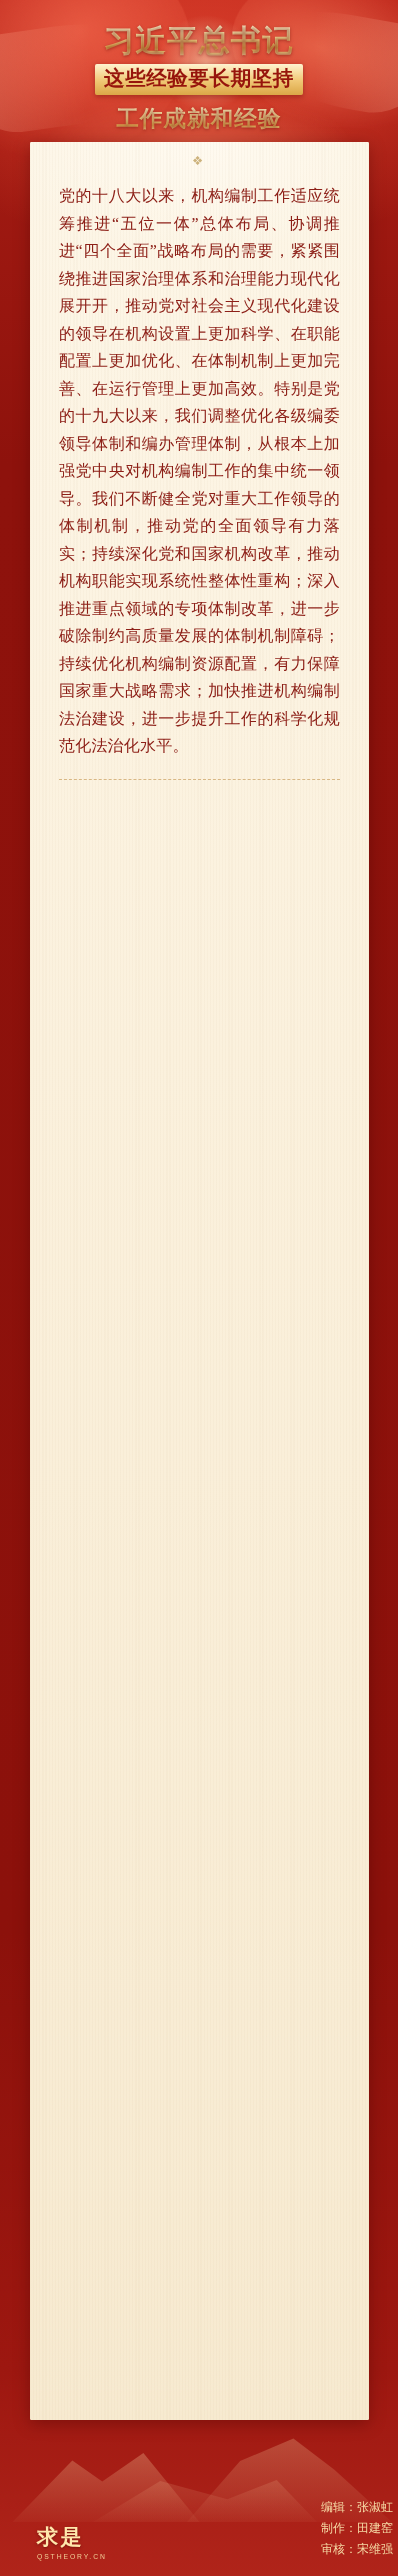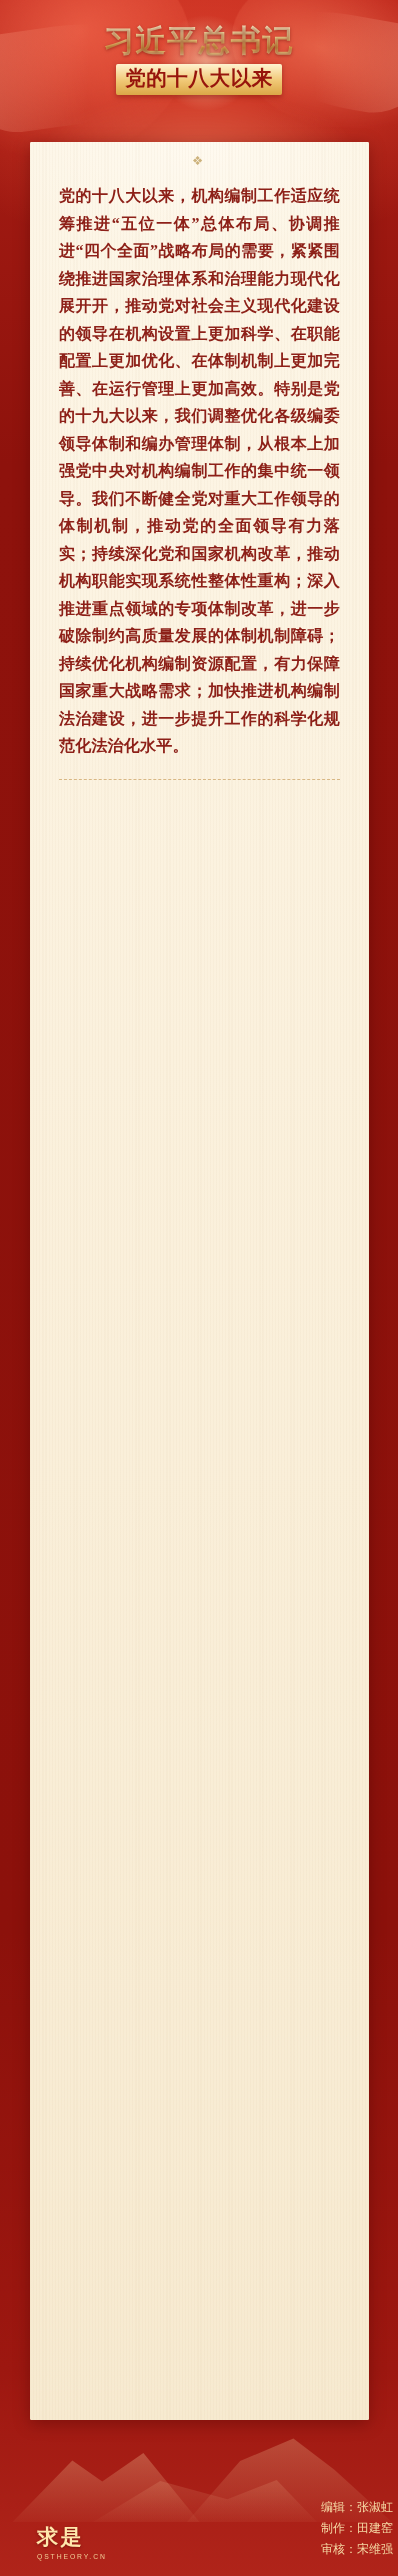--- a/index.html
+++ b/index.html
@@ -158,21 +158,20 @@
   }
 
   p.body {
     font-size: 16px;
     line-height: 1.72;
     color: #8d2018;
     text-align: justify;
     text-justify: inter-ideograph;
     letter-spacing: 0.2px;
     font-family: "Liberation Serif", serif;
-    font-weight: bold;
   }
   .divider {
     margin: 18.7px 0 16px;
     border-top: 1px dashed #d8b784;
     height: 0;
   }
 
   
   .bottom-deco {
     position: absolute;
@@ -242,22 +241,23 @@
   <div class="ribbon r2"></div>
   <div class="ribbon r3"></div>
   <div class="silk"></div>
   <div class="silk2"></div>
   <div class="flare"></div>
 </div>
 
 <div class="title-wrap">
   <div class="title-main">习近平总书记</div>
   <div class="title-sub-band">
-    <div class="title-sub">党的十八大以来</div>
-  </div>
+    <div class="title-sub">这些经验要长期坚持</div>
+  </div>
+  <div class="title-third">工作成就和经验</div>
 </div>
 
 <div class="card">
   <div class="card-emblem">❖</div>
   <div class="card-inner">
     <p class="body">党的十八大以来，机构编制工作适应统筹推进“五位一体”总体布局、协调推进“四个全面”战略布局的需要，紧紧围绕推进国家治理体系和治理能力现代化展开开，推动党对社会主义现代化建设的领导在机构设置上更加科学、在职能配置上更加优化、在体制机制上更加完善、在运行管理上更加高效。特别是党的十九大以来，我们调整优化各级编委领导体制和编办管理体制，从根本上加强党中央对机构编制工作的集中统一领导。我们不断健全党对重大工作领导的体制机制，推动党的全面领导有力落实；持续深化党和国家机构改革，推动机构职能实现系统性整体性重构；深入推进重点领域的专项体制改革，进一步破除制约高质量发展的体制机制障碍；持续优化机构编制资源配置，有力保障国家重大战略需求；加快推进机构编制法治建设，进一步提升工作的科学化规范化法治化水平。</p>
     <div class="divider"></div>
   </div>
 </div>
 

